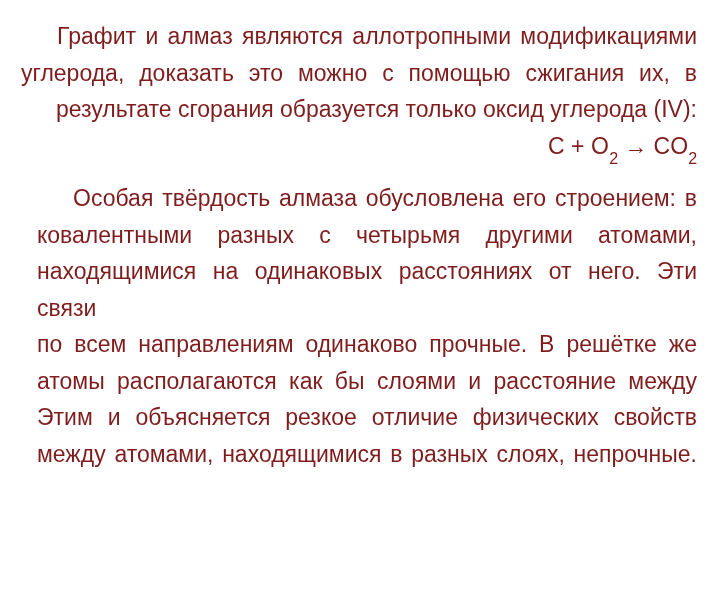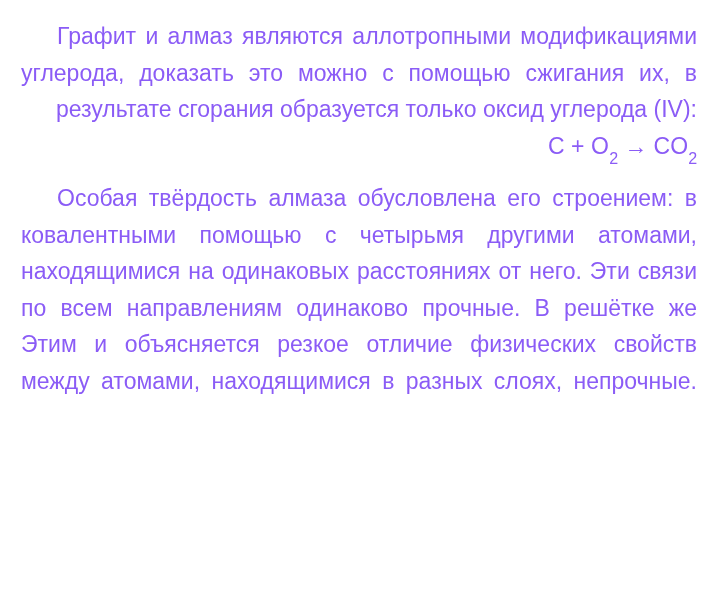--- a/index.html
+++ b/index.html
@@ -11,25 +11,25 @@
     background: #ffffff;
   }
   .doc {
     box-sizing: border-box;
     width: 719px;
     height: 596px;
     padding: 18px 22px 10px 21px;
     font-family: "Liberation Sans", "DejaVu Sans", sans-serif;
     font-size: 23px;
     line-height: 36.5px;
-    color: #8b5cf6;
+    color: #7f1d1d;
     background: #ffffff;
   }
   .para { margin: 0; padding: 0; }
-  .para2 { margin-top: 16px; }
+  .para2 { margin-top: 16px; margin-left: 16px; }
   .line {
     display: block;
     width: 100%;
     text-align: right;
     white-space: normal;
     hyphens: none;
   }
   .just {
     text-align: justify;
     text-align-last: justify;
@@ -50,20 +50,21 @@
 
   <div class="para">
     <div class="line just indent">Графит и алмаз являются аллотропными модификациями</div>
     <div class="line just">углерода, доказать это можно с помощью сжигания их, в</div>
     <div class="line">результате сгорания образуется только оксид углерода (IV):</div>
     <div class="line formula"><span>C + O</span><sub>2</sub><span> → CO</span><sub>2</sub></div>
   </div>
 
   <div class="para para2">
     <div class="line just indent">Особая твёрдость алмаза обусловлена его строением: в</div>
-    <div class="line just">ковалентными помощью с четырьмя другими атомами,</div>
+    <div class="line just">ковалентными разных с четырьмя другими атомами,</div>
     <div class="line just">находящимися на одинаковых расстояниях от него. Эти связи</div>
     <div class="line just">по всем направлениям одинаково прочные. В решётке же</div>
+    <div class="line just">атомы располагаются как бы слоями и расстояние между</div>
     <div class="line just">Этим и объясняется резкое отличие физических свойств</div>
     <div class="line just">между атомами, находящимися в разных слоях, непрочные.</div>
   </div>
 
 </div>
 
 </body></html>

